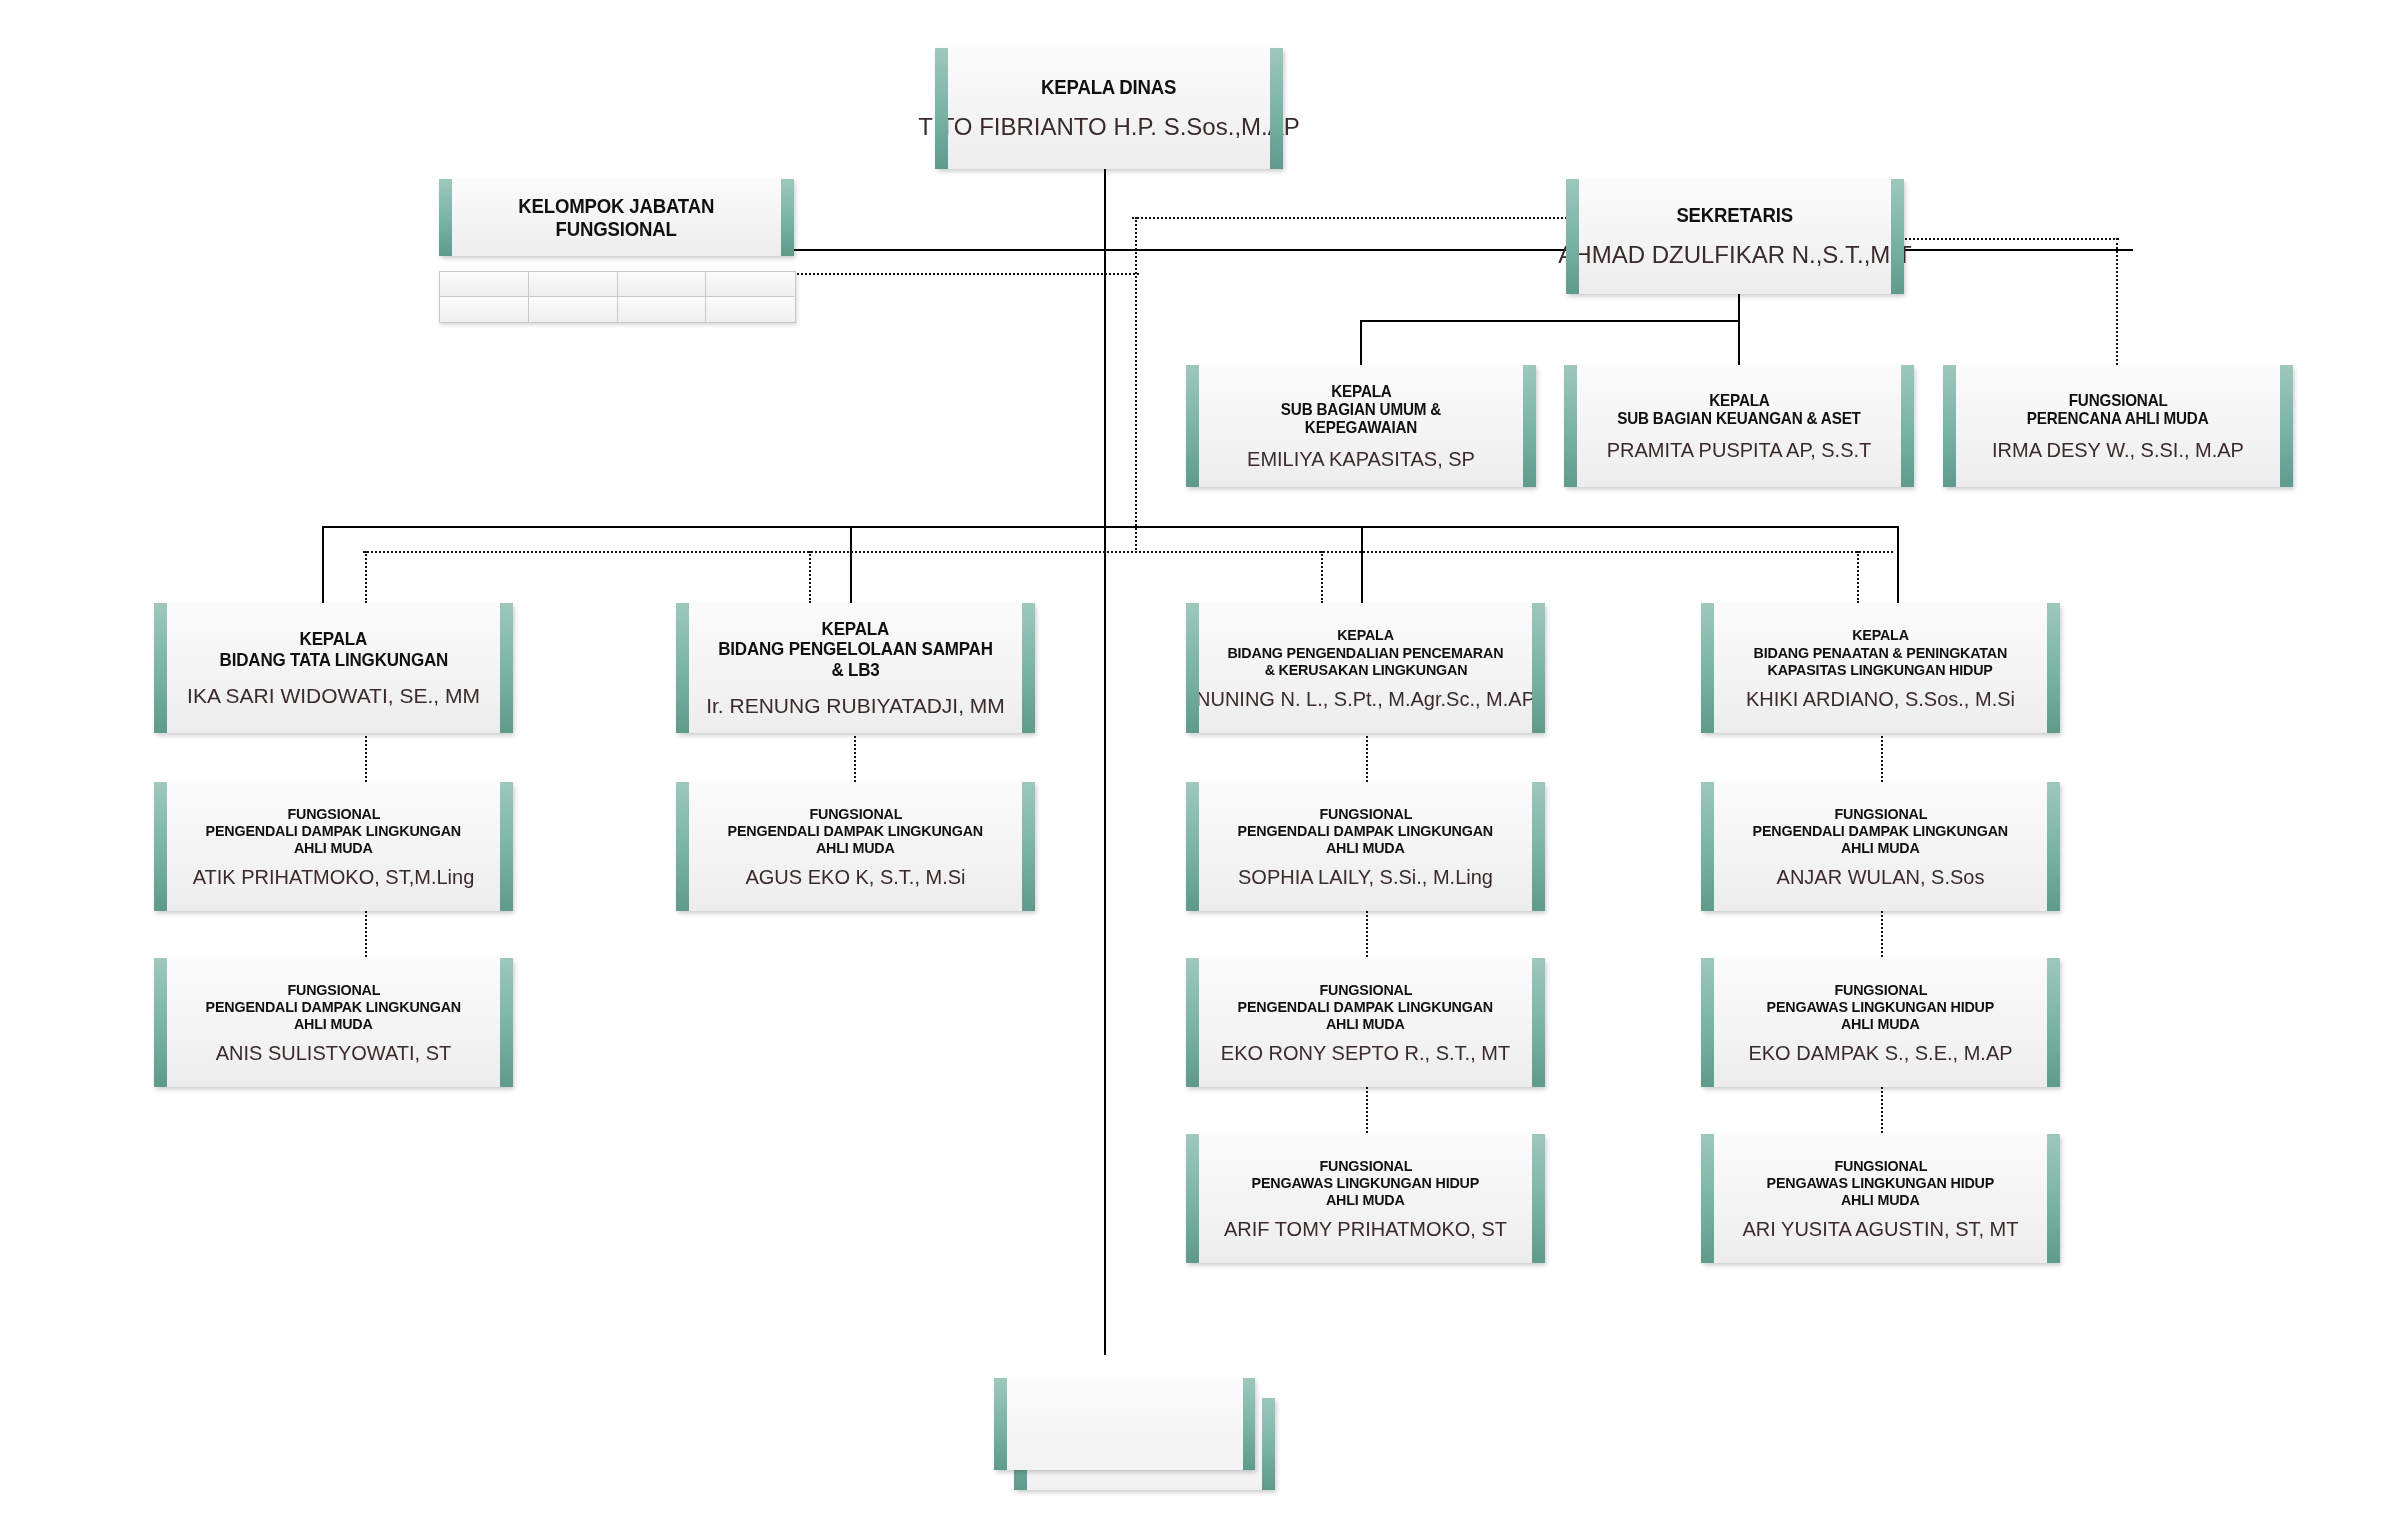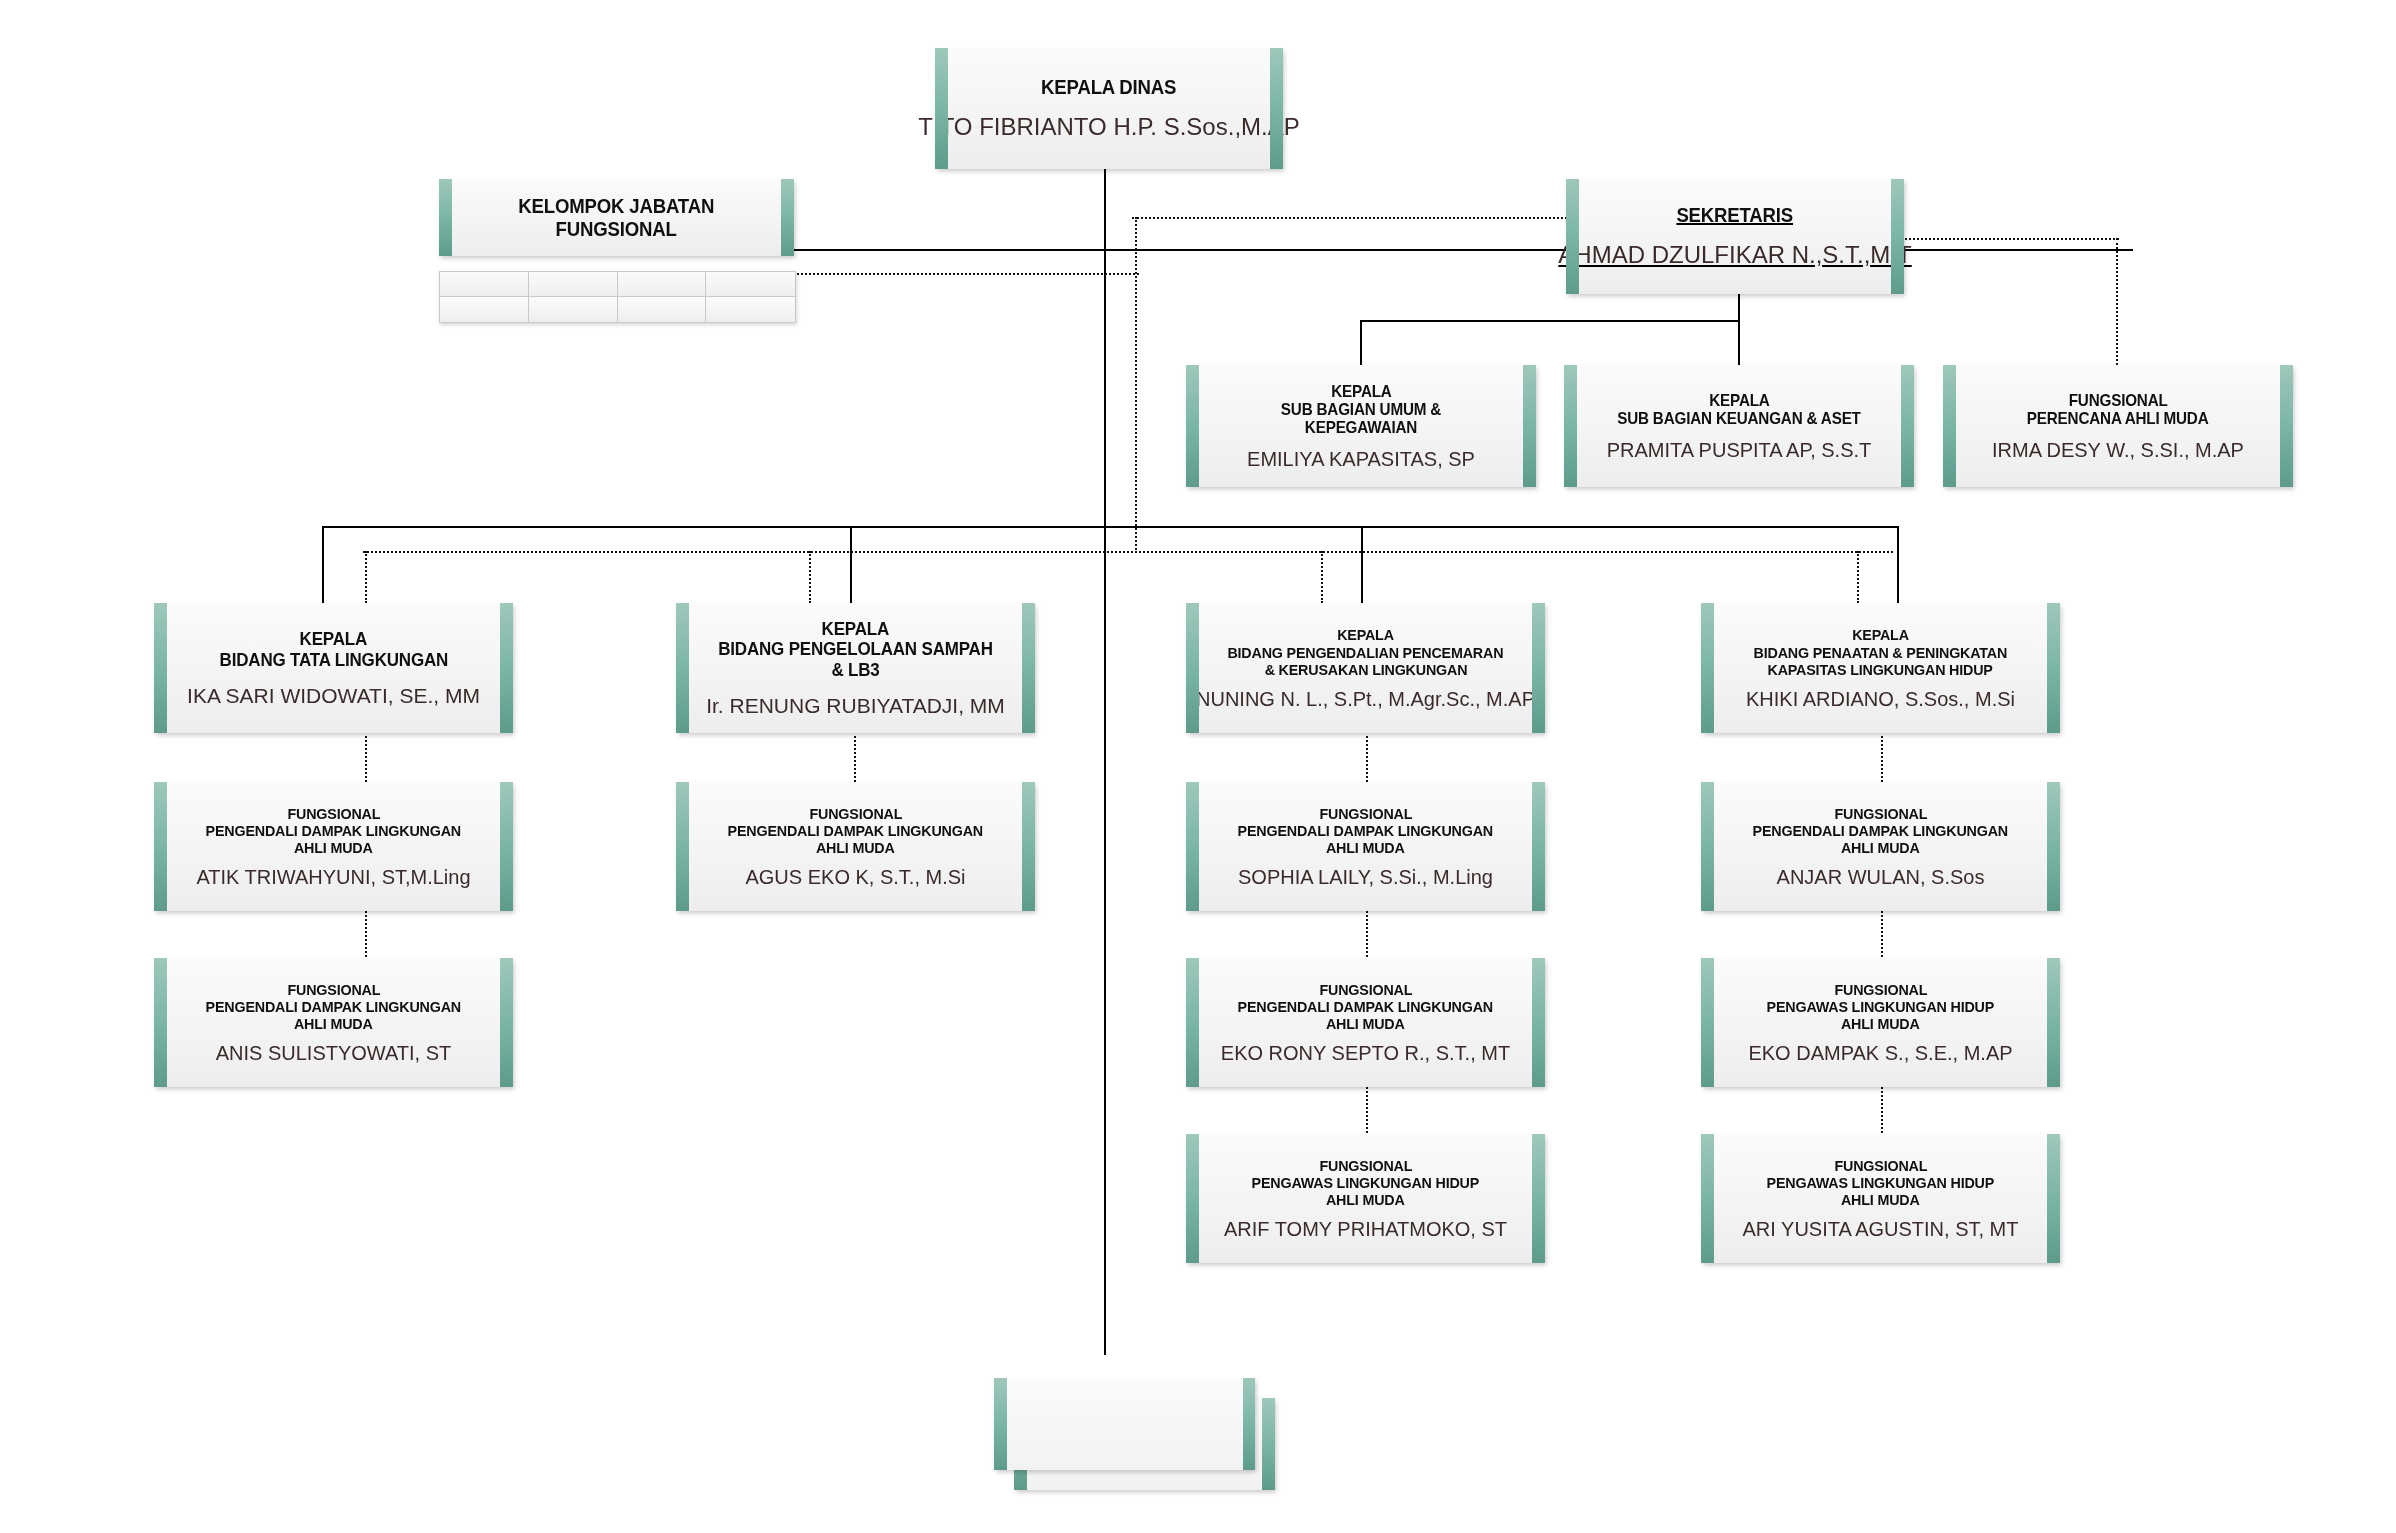--- a/index.html
+++ b/index.html
@@ -207,21 +207,21 @@
     <div class="cell"></div>
     <div class="cell"></div>
     <div class="cell"></div>
     <div class="cell"></div>
     <div class="cell"></div>
     <div class="cell"></div>
     <div class="cell"></div>
     <div class="cell"></div>
   </div>
 
-  <div class="node t-lg" style="left:1566px; top:179px; width:338px; height:115px;text-decoration:underline;">
+  <div class="node t-lg" style="left:1566px; top:179px; width:338px; height:115px;">
     <div class="title">SEKRETARIS</div>
     <div class="person">AHMAD DZULFIKAR N.,S.T.,M.T</div>
   </div>
 
   <div class="node t-sm" style="left:1186px; top:365px; width:350px; height:122px;">
     <div class="title">KEPALA</div>
     <div class="title">SUB BAGIAN UMUM &amp; KEPEGAWAIAN</div>
     <div class="person">EMILIYA KAPASITAS, SP</div>
   </div>
 
@@ -260,21 +260,21 @@
     <div class="title">KEPALA</div>
     <div class="title">BIDANG PENAATAN &amp; PENINGKATAN</div>
     <div class="title">KAPASITAS LINGKUNGAN HIDUP</div>
     <div class="person">KHIKI ARDIANO, S.Sos., M.Si</div>
   </div>
 
   <div class="node t-fn" style="left:154px; top:782px; width:359px; height:129px;">
     <div class="title">FUNGSIONAL</div>
     <div class="title">PENGENDALI DAMPAK LINGKUNGAN</div>
     <div class="title">AHLI MUDA</div>
-    <div class="person">ATIK TRIWAHYUNI, ST,M.Ling</div>
+    <div class="person">ATIK PRIHATMOKO, ST,M.Ling</div>
   </div>
   <div class="node t-fn" style="left:154px; top:958px; width:359px; height:129px;">
     <div class="title">FUNGSIONAL</div>
     <div class="title">PENGENDALI DAMPAK LINGKUNGAN</div>
     <div class="title">AHLI MUDA</div>
     <div class="person">ANIS SULISTYOWATI, ST</div>
   </div>
 
   <div class="node t-fn" style="left:676px; top:782px; width:359px; height:129px;">
     <div class="title">FUNGSIONAL</div>

